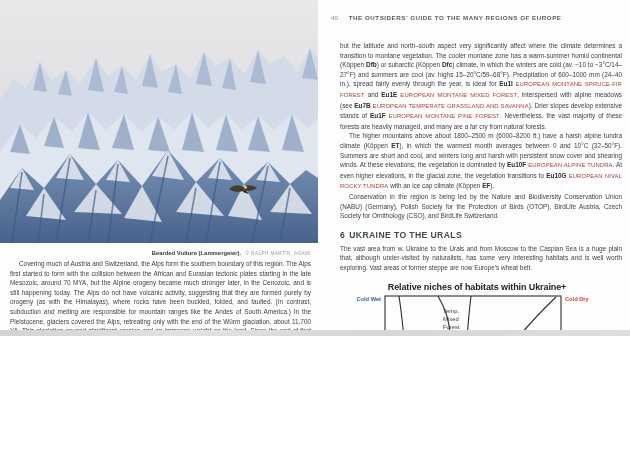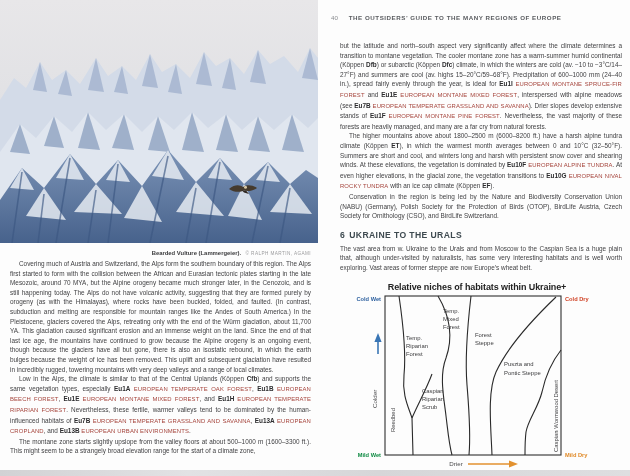--- a/index.html
+++ b/index.html
@@ -1,17 +1,17 @@
 <!DOCTYPE html>
 <html><head>
 <meta charset="utf-8">
 <style>
   html,body{margin:0;padding:0;background:#ffffff;}
   .spread{
-    position:relative;width:630px;height:476px;background:#fdfdfd;
+    position:relative;width:630px;height:336px;background:#fdfdfd;
     font-family:"Liberation Sans",sans-serif;color:#3f3f41;overflow:hidden;
   }
   
   .page-left{position:absolute;left:0;top:0;width:318px;height:476px;}
   .photo{position:absolute;left:0;top:0;width:318px;height:243px;margin:0;}
   .caption{position:absolute;left:10px;top:246px;width:301px;text-align:right;line-height:7px;}
   .cap-title{font-size:5.9px;font-weight:700;color:#3a3a3c;}
   .cap-credit{font-size:4.7px;color:#9c9c9e;letter-spacing:.4px;}
   .left-body{position:absolute;left:10px;top:259px;width:301px;}
   

